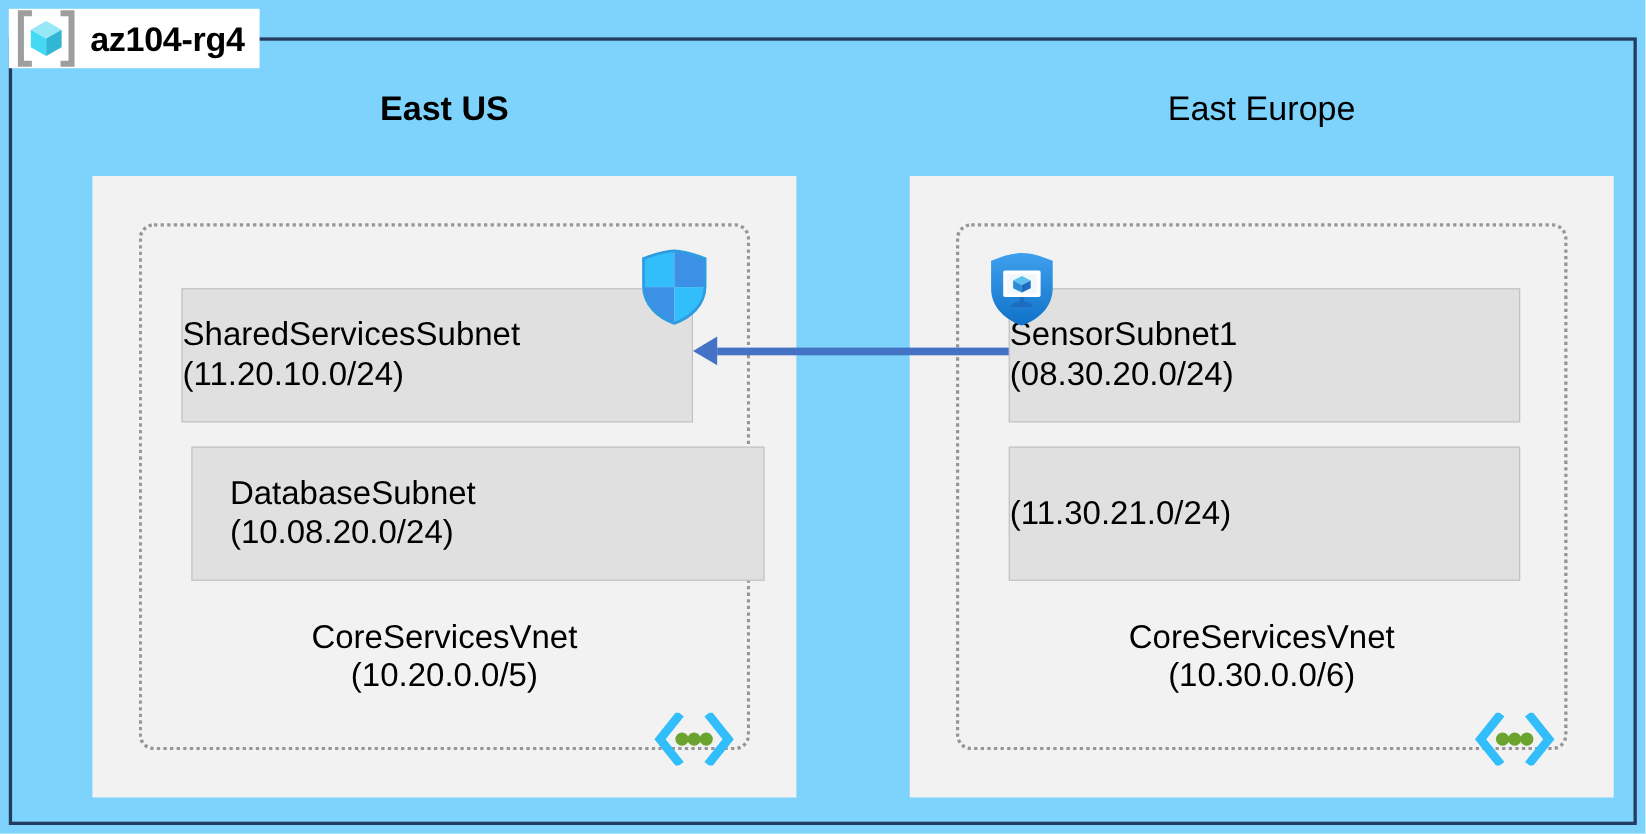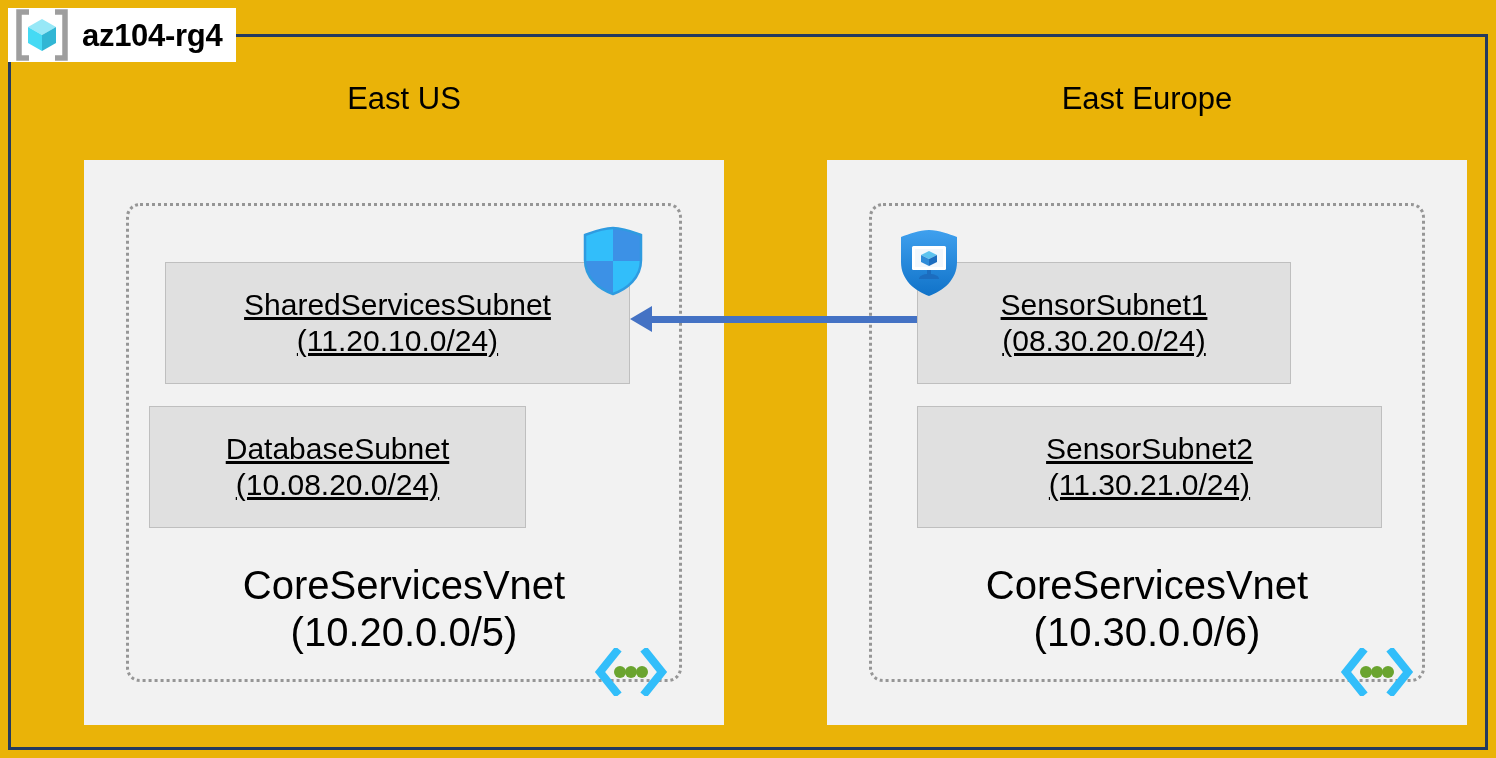--- a/index.html
+++ b/index.html
@@ -9,21 +9,21 @@
     height: 758px;
     background: #ffffff;
     font-family: "Liberation Sans", sans-serif;
     overflow: hidden;
   }
 
   #canvas {
     position: relative;
     width: 1496px;
     height: 758px;
-    background: #eab308;
+    background: #7dd3fc;
   }
 
   
   .rg-frame {
     position: absolute;
     left: 8px;
     top: 34px;
     width: 1480px;
     height: 716px;
     border: 3px solid #243A5E;
@@ -85,36 +85,34 @@
     border: 3px dotted #969696;
     border-radius: 14px;
     background: transparent;
   }
 
   .vnet-caption {
     position: absolute;
     left: 0;
     right: 0;
     text-align: center;
-    font-size: 40px;
+    font-size: 30px;
     color: #000000;
     line-height: 1.18;
     white-space: nowrap;
   }
 
   
   .subnet-box {
     position: absolute;
     background: #E0E0E0;
     border: 1px solid #BFBFBF;
     display: flex;
     flex-direction: column;
-    align-items: center;
     justify-content: center;
-    text-decoration: underline;
   }
 
   .subnet-name, .subnet-cidr {
     font-size: 30px;
     color: #000000;
     line-height: 1.2;
     white-space: nowrap;
   }
 
   
@@ -150,34 +148,34 @@
         <path d="M43 3 L53 3 L53 49 L43 49" fill="none" stroke="#9E9E9E" stroke-width="5.5"></path>
 
         <polygon points="30,10 44,18 30,26 16,18" fill="#97E8F7"></polygon>
         <polygon points="16,18 30,26 30,42 16,34" fill="#45DAF4"></polygon>
         <polygon points="30,26 44,18 44,34 30,42" fill="#31B6D4"></polygon>
       </svg>
     </span>
     <span class="rg-title-text">az104-rg4</span>
   </div>
 
-  <div class="region" style="left:84px; width:640px;">
+  <div class="region" style="left:84px; width:640px;font-weight:bold;">
     <div class="region-label">East US</div>
   </div>
 
   <div class="region-box" style="left:84px; top:160px; width:640px; height:565px;"></div>
 
   <div class="vnet-box" style="left:126px; top:203px; width:556px; height:479px;"></div>
 
   <div class="subnet-box" style="left:165px; top:262px; width:465px; height:122px;">
     <span class="subnet-name">SharedServicesSubnet</span>
     <span class="subnet-cidr">(11.20.10.0/24)</span>
   </div>
 
-  <div class="subnet-box" style="left:149px; top:406px; width:377px; height:122px;">
+  <div class="subnet-box" style="left:174px; top:406px; width:521px; height:122px;padding-left:34px;">
     <span class="subnet-name">DatabaseSubnet</span>
     <span class="subnet-cidr">(10.08.20.0/24)</span>
   </div>
 
   <span class="icon-abs" style="left:581px; top:226px;">
     <svg viewBox="0 0 64 70" width="64" height="70">
       <defs>
         <clipPath id="nsgClip">
           <path d="M32 2 C22 2 12 6 4 9 L4 34 C4 52 18 63 32 68 C46 63 60 52 60 34 L60 9 C52 6 42 2 32 2 Z"></path>
         </clipPath>
@@ -208,27 +206,26 @@
   </span>
 
   <div class="region" style="left:827px; width:640px;">
     <div class="region-label">East Europe</div>
   </div>
 
   <div class="region-box" style="left:827px; top:160px; width:640px; height:565px;"></div>
 
   <div class="vnet-box" style="left:869px; top:203px; width:556px; height:479px;"></div>
 
-  <div class="subnet-box" style="left:917px; top:262px; width:374px; height:122px;">
+  <div class="subnet-box" style="left:917px; top:262px; width:465px; height:122px;">
     <span class="subnet-name">SensorSubnet1</span>
     <span class="subnet-cidr">(08.30.20.0/24)</span>
   </div>
 
   <div class="subnet-box" style="left:917px; top:406px; width:465px; height:122px;">
-    <span class="subnet-name">SensorSubnet2</span>
     <span class="subnet-cidr">(11.30.21.0/24)</span>
   </div>
 
   <span class="icon-abs" style="left:897px; top:228px;">
     <svg viewBox="0 0 64 70" width="64" height="70">
       <defs>
         <linearGradient id="bastGrad" x1="0" y1="0" x2="0" y2="1">
           <stop offset="0%" stop-color="#3FA0EE"></stop>
           <stop offset="100%" stop-color="#1072C8"></stop>
         </linearGradient>

